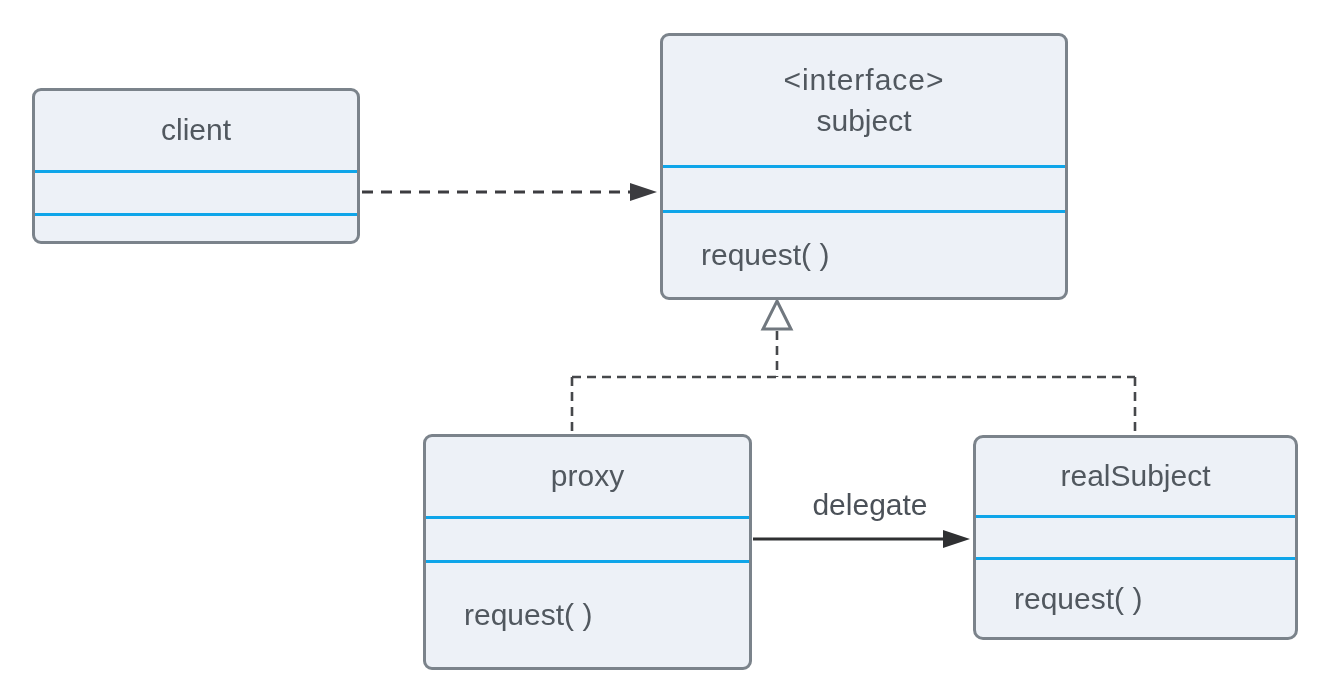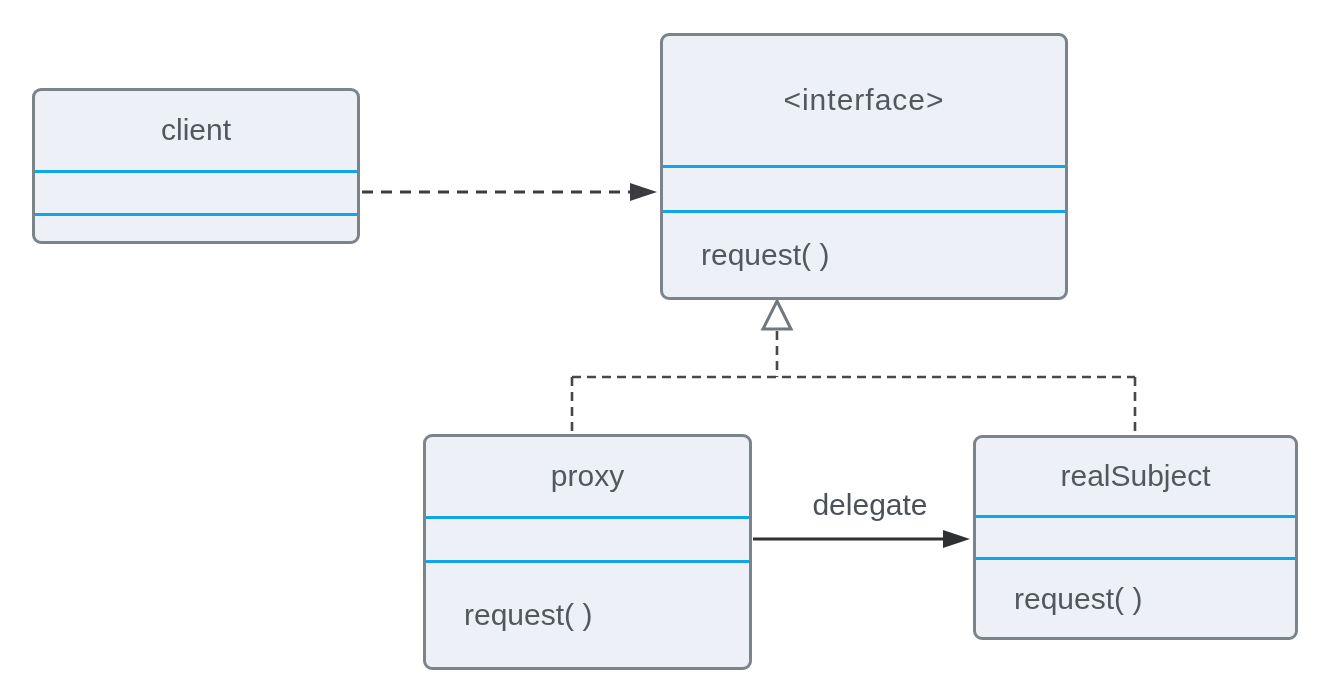--- a/index.html
+++ b/index.html
@@ -59,21 +59,21 @@
   
   .box-client      { left: 32px;  top: 88px;  width: 328px; height: 156px; }
   .box-client .c-title   { height: 79px; }
   .box-client .c-attrs   { height: 43px; }
   .box-subject     { left: 660px; top: 33px;  width: 408px; height: 267px; }
   .box-subject .c-title  { height: 129px; }
   .box-subject .c-attrs  { height: 45px; }
   .box-proxy       { left: 423px; top: 434px; width: 329px; height: 236px; }
   .box-proxy .c-title    { height: 79px; }
   .box-proxy .c-attrs    { height: 44px; }
-  .box-realsubject { left: 973px; top: 435px; width: 325px; height: 205px; }
+  .box-realsubject { left: 973px; top: 435px; width: 325px; height: 205px; border-radius: 10px; }
   .box-realsubject .c-title { height: 77px; }
   .box-realsubject .c-attrs { height: 42px; }
 
   .edge-label {
     position: absolute;
     left: 796px;
     top: 488px;
     width: 148px;
     text-align: center;
     font-size: 30px;
@@ -110,20 +110,21 @@
     <div class="comp c-title">
       <span>client</span>
     </div>
     <div class="comp c-attrs"></div>
     <div class="comp c-methods"></div>
   </div>
 
   <div class="uml-class box-subject">
     <div class="comp c-title">
       <span class="stereotype">&lt;interface&gt;</span>
+      <span>subject</span>
     </div>
     <div class="comp c-attrs"></div>
     <div class="comp c-methods">
       <span>request( )</span>
     </div>
   </div>
 
   <div class="uml-class box-proxy">
     <div class="comp c-title">
       <span>proxy</span>

